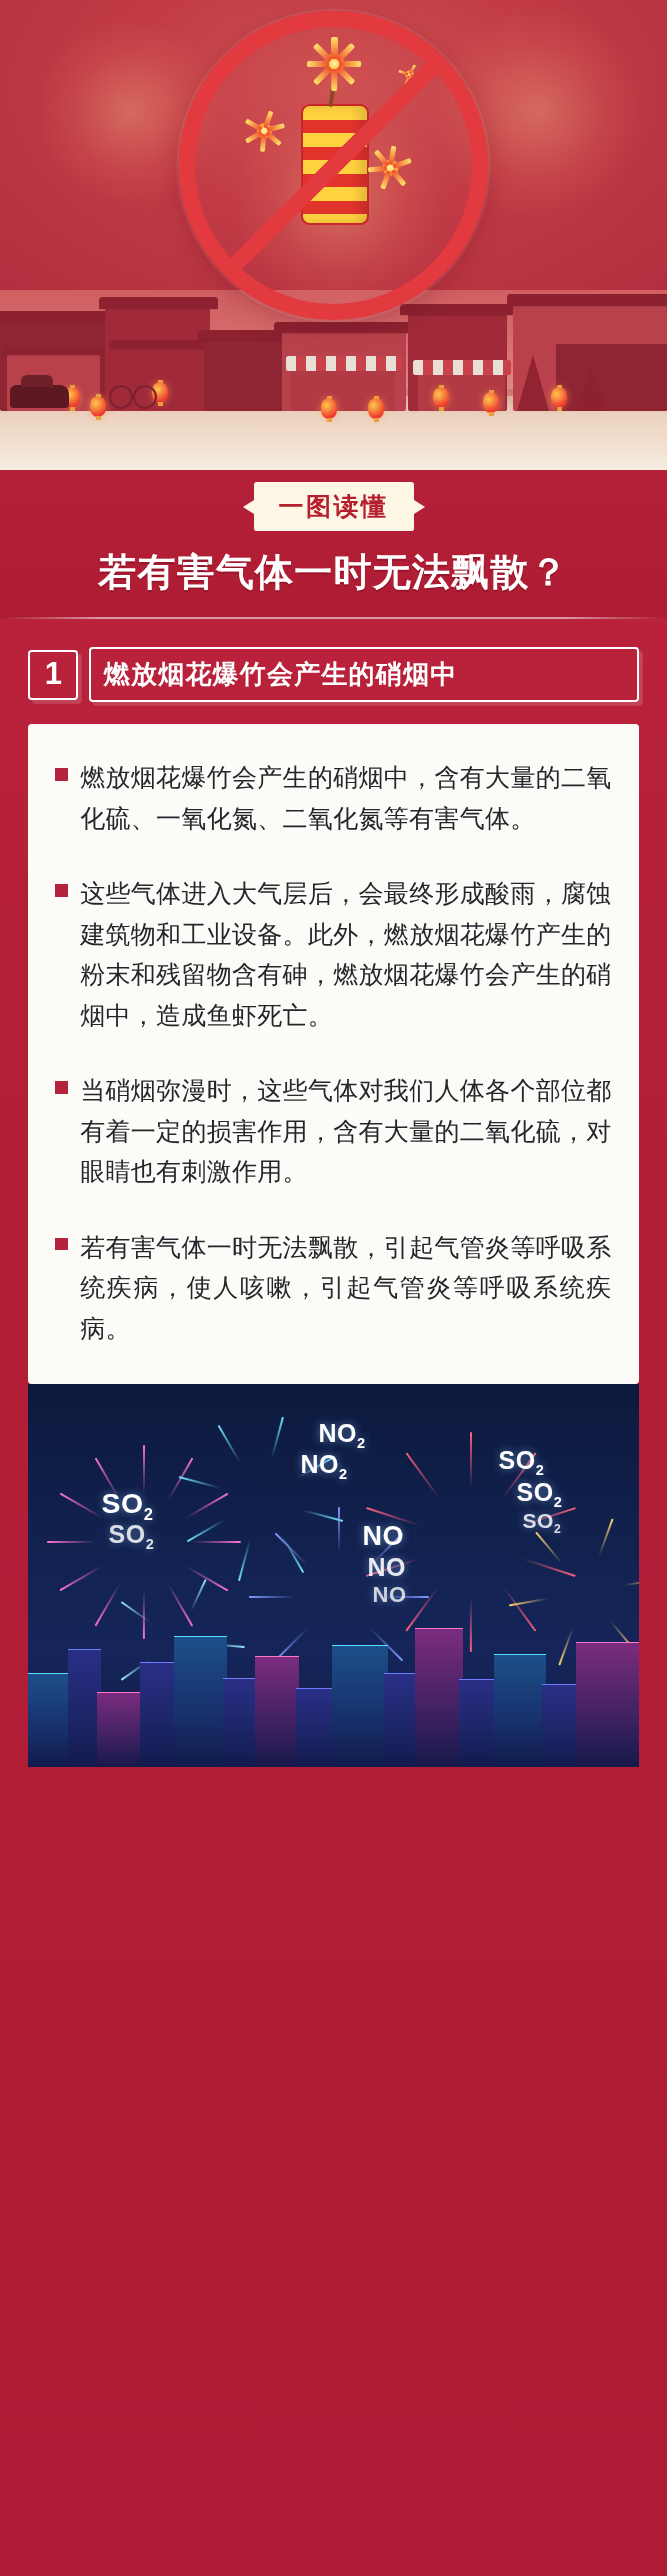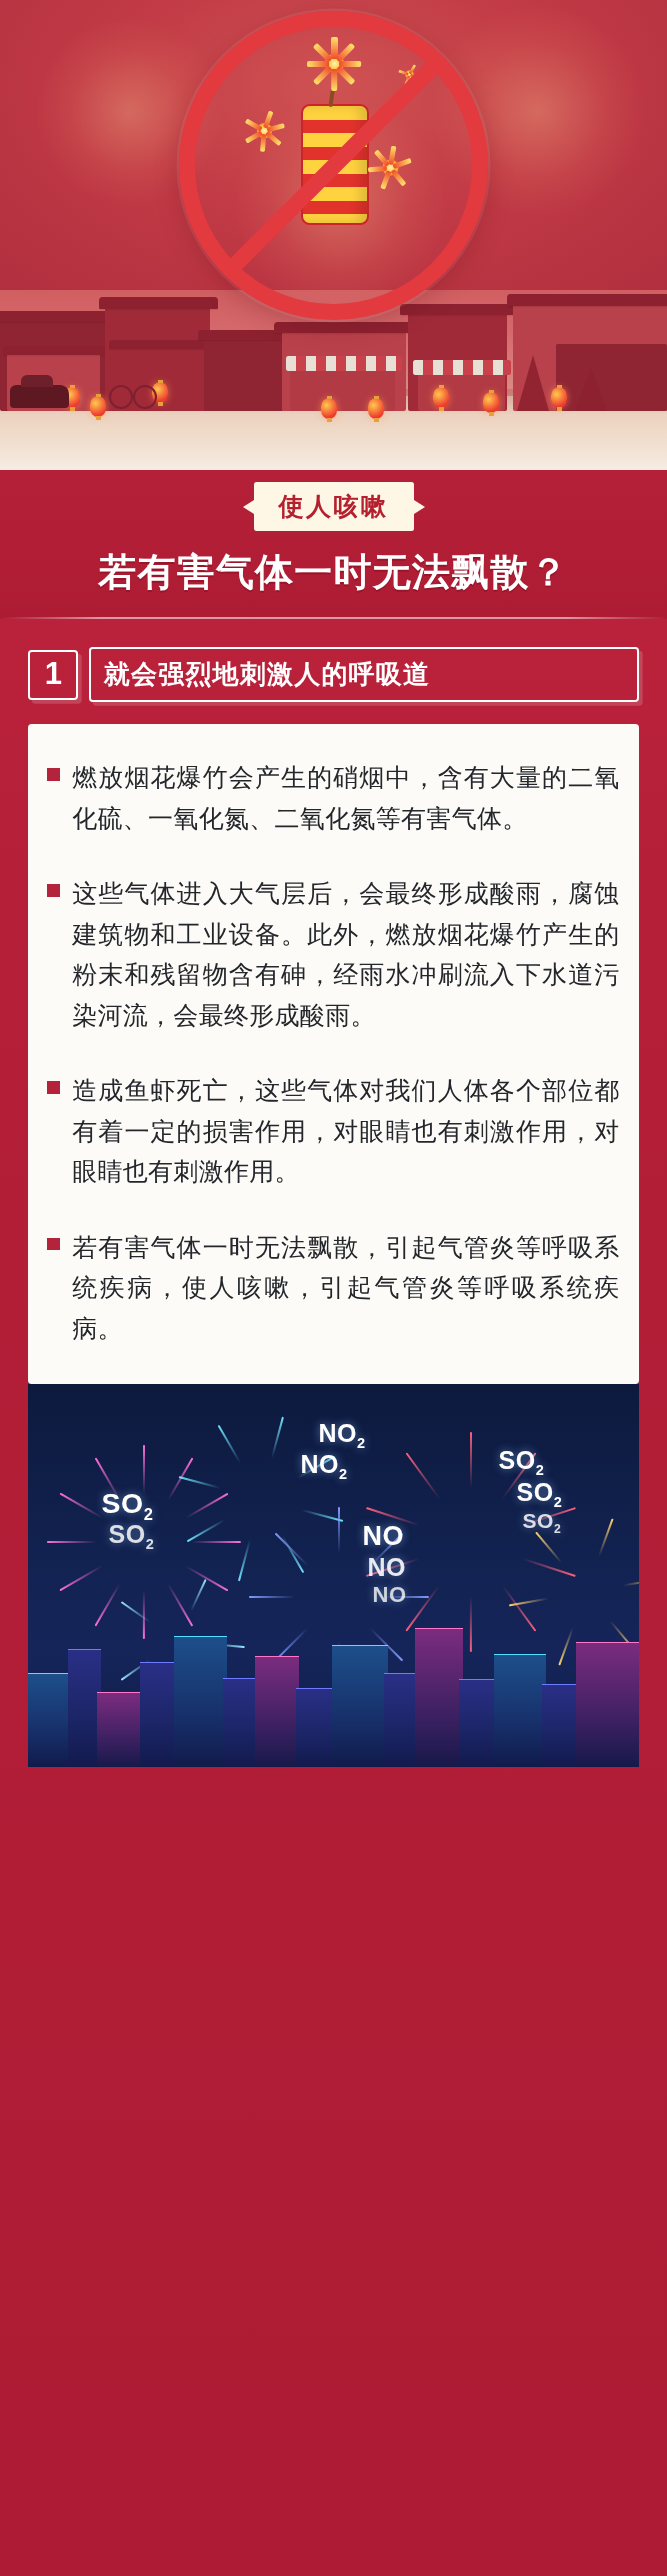--- a/index.html
+++ b/index.html
@@ -268,21 +268,21 @@
     letter-spacing: 1.2px;
     white-space: nowrap;
     box-shadow: 3.7px 3.7px 0 rgba(255,255,255,0.16);
   }
 
   
   .card {
     margin: 22px 28.4px 0;
     background: #fdfbf7;
     border-radius: 3.7px;
-    padding: 33px 19px 36px;
+    padding: 33px 27px 36px;
     box-shadow: 0 3.7px 0 rgba(120,10,25,0.18);
   }
   .bullet {
     display: flex;
     gap: 12.4px;
     margin-bottom: 35px;
   }
   .bullet:last-child { margin-bottom: 0; }
   .bullet .sq {
     flex: 0 0 auto;
@@ -444,42 +444,42 @@
         <i style="transform:rotate(200deg) translateY(-13.6px)"></i>
         <i style="transform:rotate(290deg) translateY(-13.6px)"></i>
       </div>
 
       <div class="ban-ring"></div>
       <div class="ban-slash"></div>
     </div>
   </div>
 
   <div class="title-wrap">
-    <div class="tag">使人咳嗽</div>
+    <div class="tag">一图读懂</div>
     <h1 class="main-title">若有害气体一时无法飘散？</h1>
     <div class="title-rule"></div>
   </div>
 
   <div class="sec-head">
     <div class="sec-num">1</div>
-    <div class="sec-title-box">就会强烈地刺激人的呼吸道</div>
+    <div class="sec-title-box">燃放烟花爆竹会产生的硝烟中</div>
   </div>
 
   <div class="card">
     <div class="bullet">
       <span class="sq"></span>
       <p>燃放烟花爆竹会产生的硝烟中，含有大量的二氧化硫、一氧化氮、二氧化氮等有害气体。</p>
     </div>
     <div class="bullet">
       <span class="sq"></span>
-      <p>这些气体进入大气层后，会最终形成酸雨，腐蚀建筑物和工业设备。此外，燃放烟花爆竹产生的粉末和残留物含有砷，经雨水冲刷流入下水道污染河流，会最终形成酸雨。</p>
+      <p>这些气体进入大气层后，会最终形成酸雨，腐蚀建筑物和工业设备。此外，燃放烟花爆竹产生的粉末和残留物含有砷，燃放烟花爆竹会产生的硝烟中，造成鱼虾死亡。</p>
     </div>
     <div class="bullet">
       <span class="sq"></span>
-      <p>造成鱼虾死亡，这些气体对我们人体各个部位都有着一定的损害作用，对眼睛也有刺激作用，对眼睛也有刺激作用。</p>
+      <p>当硝烟弥漫时，这些气体对我们人体各个部位都有着一定的损害作用，含有大量的二氧化硫，对眼睛也有刺激作用。</p>
     </div>
     <div class="bullet">
       <span class="sq"></span>
       <p>若有害气体一时无法飘散，引起气管炎等呼吸系统疾病，使人咳嗽，引起气管炎等呼吸系统疾病。</p>
     </div>
   </div>
 
   <div class="night">
 
     <div class="fw" style="left:62px; top:56px; width:105px; height:105px;">

